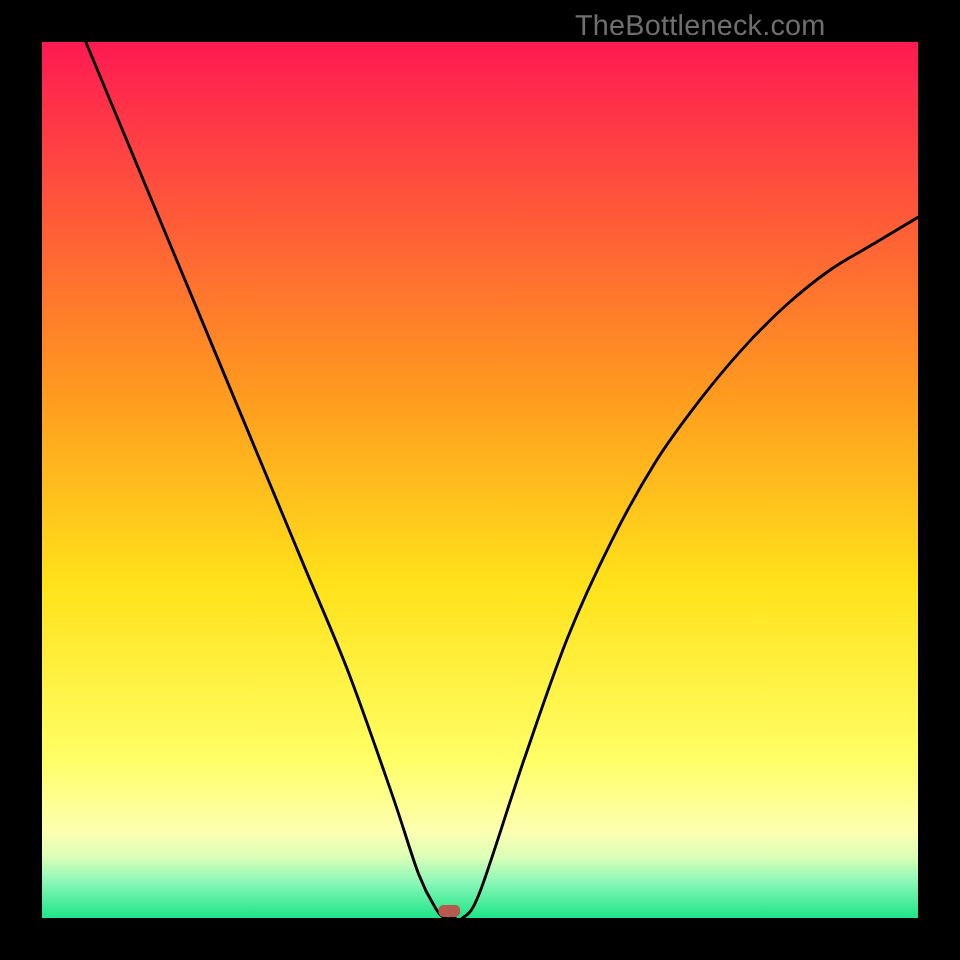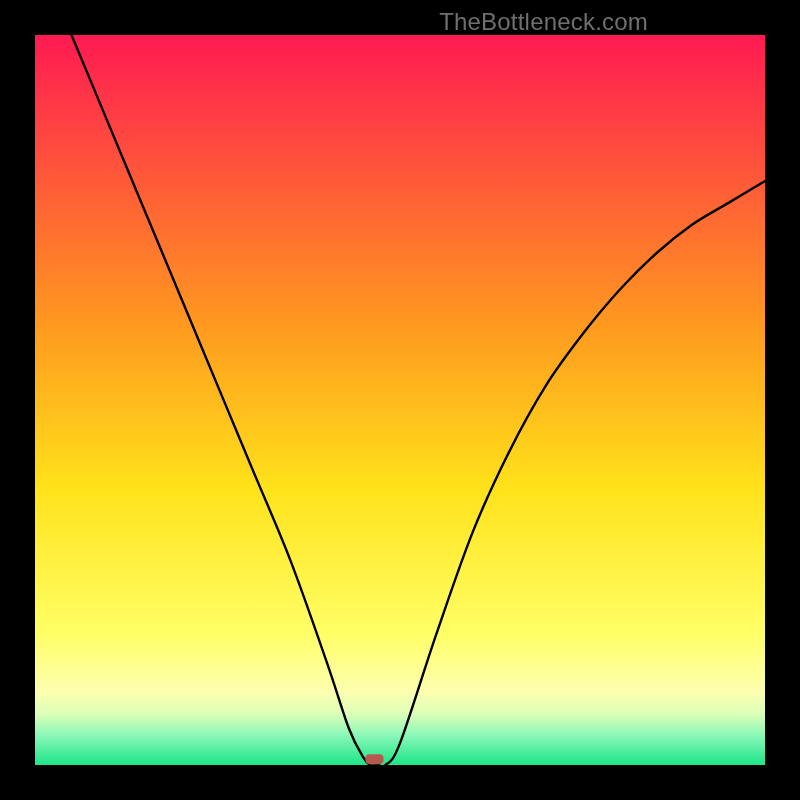--- a/index.html
+++ b/index.html
@@ -11,20 +11,21 @@
     font-family: Arial, Helvetica, sans-serif;
     overflow: hidden;
   }
   .frame {
     position: absolute;
     left: 0;
     top: 0;
     width: 660px;
     height: 800px;
     background: #000;
+    padding-left: 40px;
   }
   .plot {
     position: absolute;
     left: 35px;
     top: 35px;
     width: 730px;
     height: 730px;
     overflow: hidden;
   }
   .attrib {

